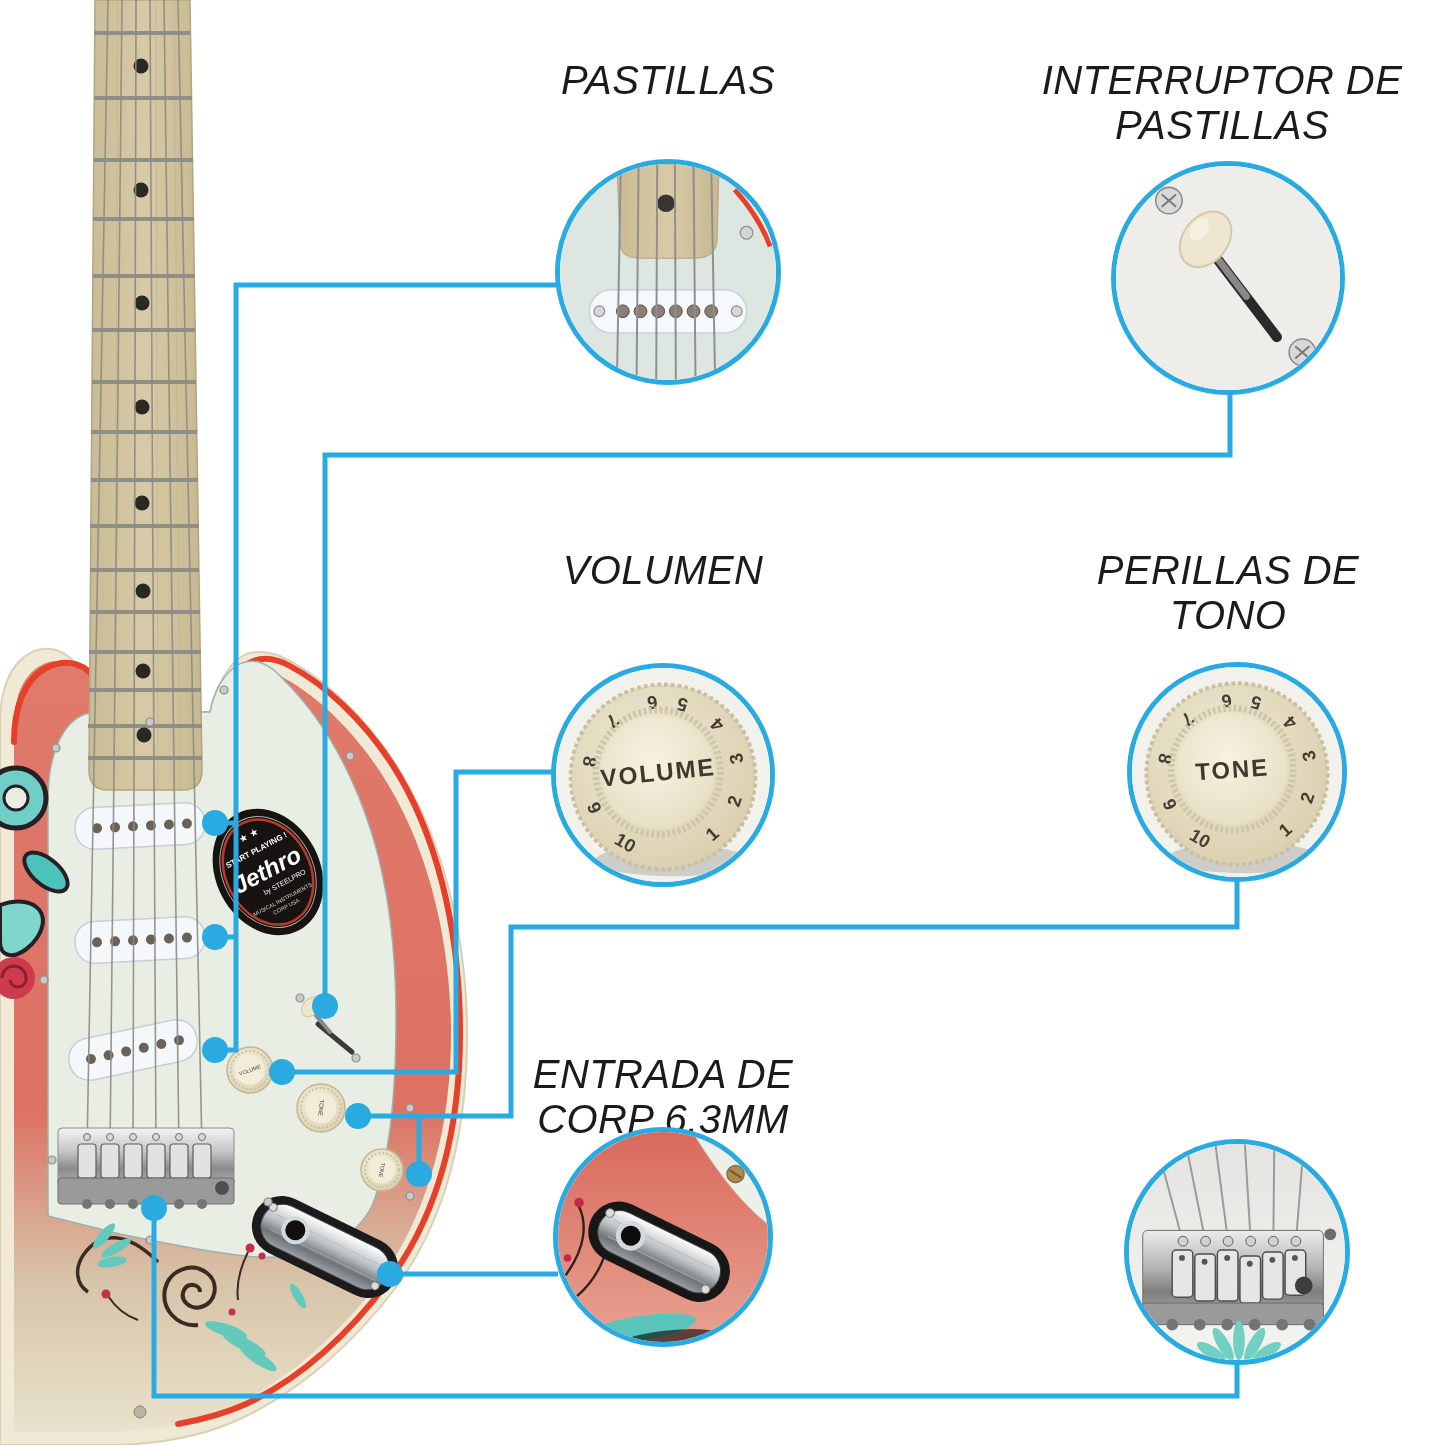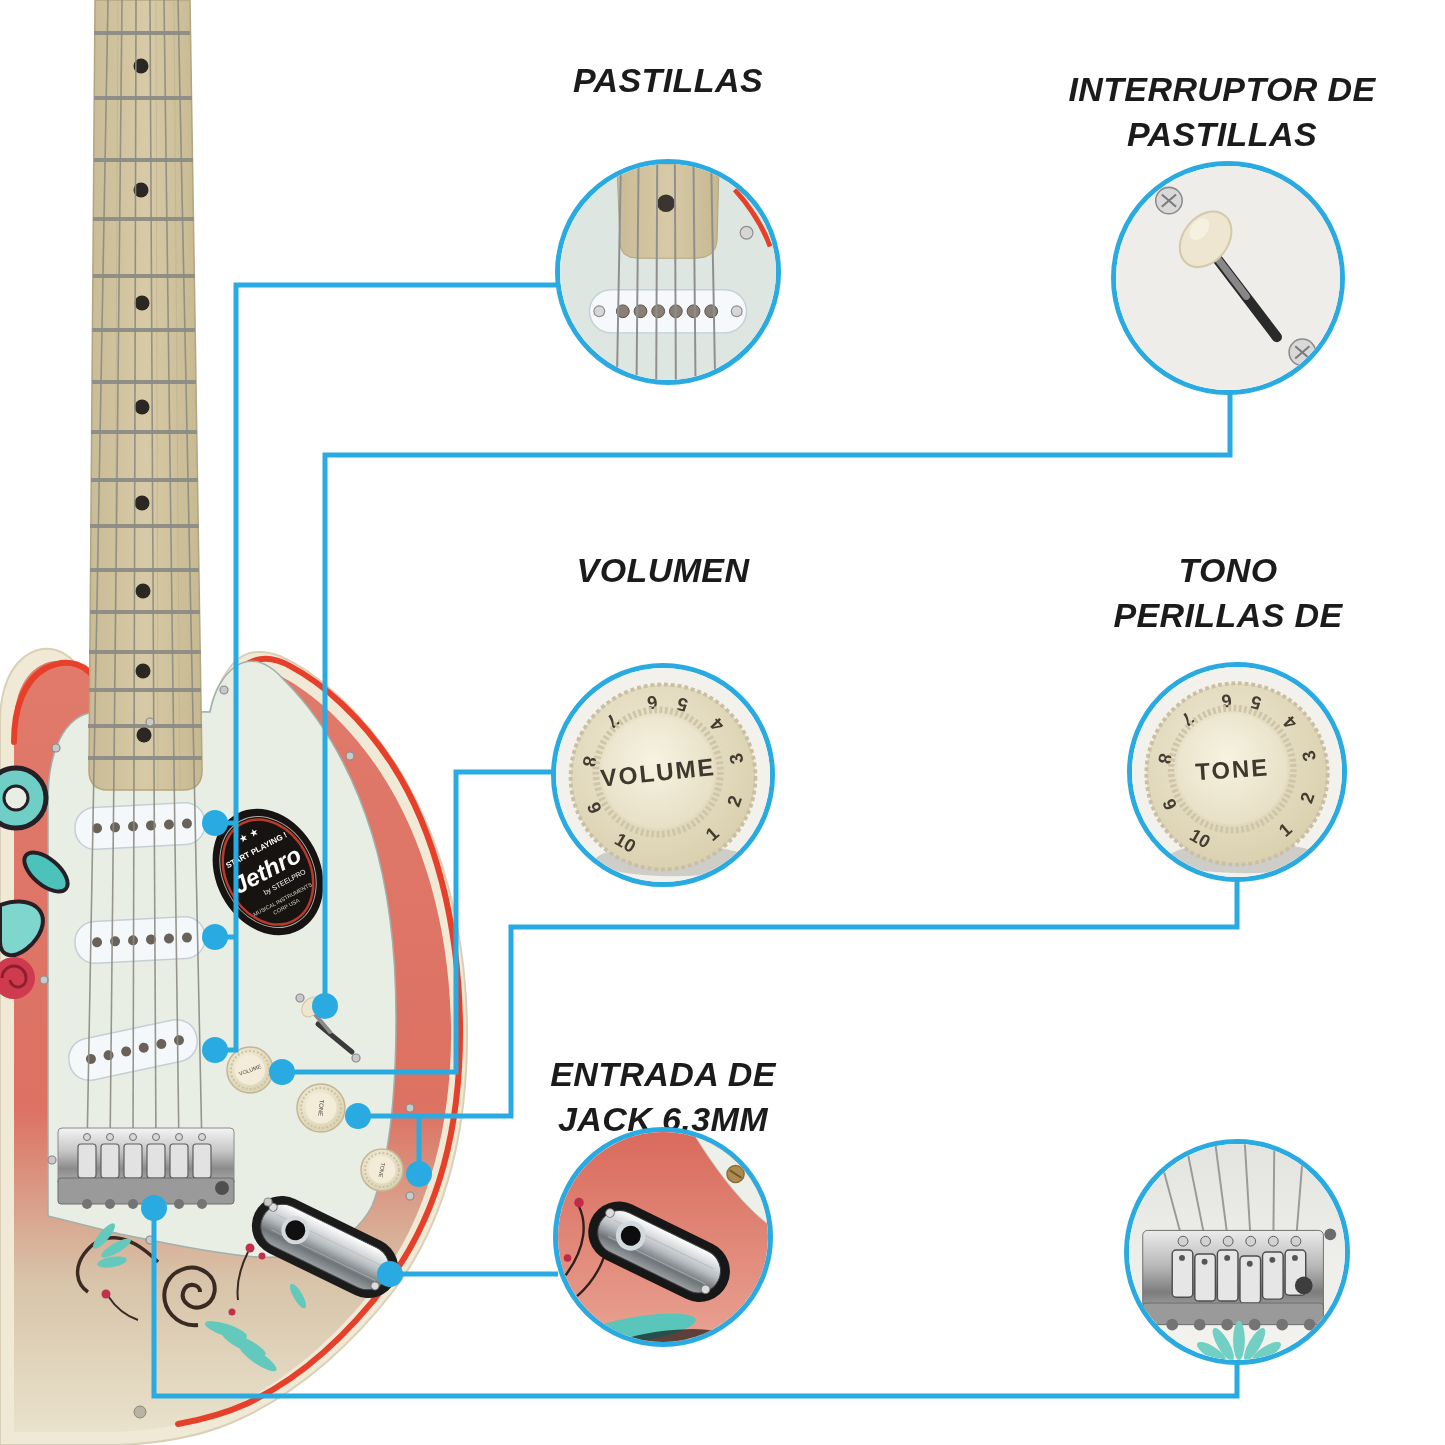--- a/index.html
+++ b/index.html
@@ -1,20 +1,20 @@
 <!DOCTYPE html>
 <html><head>
 <meta charset="utf-8">
 <style>
   html,body{margin:0;padding:0;background:#ffffff;}
   .stage{position:relative;width:1445px;height:1445px;background:#ffffff;overflow:hidden;
          font-family:"Liberation Sans",sans-serif;}
   .gsvg{position:absolute;left:0;top:0;}
   .label{position:absolute;transform:translateX(-50%);text-align:center;
-         font-style:italic;font-weight:bold;font-size:34px;line-height:45px;
+         font-style:italic;font-weight:normal;font-size:40px;line-height:45px;
          color:#1b1b1b;letter-spacing:.4px;white-space:nowrap;}
   .callout{position:absolute;border-radius:50%;border:5px solid #29abe2;
            overflow:hidden;background:#fff;box-sizing:border-box;}
   .callout svg{display:block;width:100%;height:100%;}
   text{font-family:"Liberation Sans",sans-serif;}
   .digits text{font-size:19px;fill:#433c2f;font-weight:bold;}
   .knoblabel{font-size:25px;letter-spacing:2px;fill:#3e382d;font-weight:bold;}
 </style>
 </head>
 <body>
@@ -308,34 +308,34 @@
         <circle cx="419" cy="1174" r="13"></circle>
       <circle cx="390" cy="1274" r="13"></circle>
         <circle cx="154" cy="1208" r="13"></circle>
     </g>
   </svg>
 
   <div class="label" style="left:668px;top:58px;">
     <div>PASTILLAS</div>
     <div></div>
   </div>
-  <div class="label" style="left:1222px;top:58px;margin-top:9px;">
+  <div class="label" style="left:1222px;top:58px;">
     <div>INTERRUPTOR DE</div>
     <div>PASTILLAS</div>
   </div>
   <div class="label" style="left:663px;top:548px;">
     <div>VOLUMEN</div>
   </div>
   <div class="label" style="left:1228px;top:548px;">
+    <div>PERILLAS DE</div>
     <div>TONO</div>
-    <div>PERILLAS DE</div>
   </div>
   <div class="label" style="left:663px;top:1052px;">
     <div>ENTRADA DE</div>
-    <div>JACK 6.3MM</div>
+    <div>CORP 6.3MM</div>
   </div>
   <div class="label" style="left:1228px;top:1052px;">
   </div>
 
   <div class="callout" style="left:555px;top:159px;width:226px;height:226px;">
     <svg viewBox="0 0 220 220" preserveAspectRatio="xMidYMid slice">
       <rect width="220" height="220" fill="#dde6e0"></rect>
       <path d="M 186,16 C 202,36 212,56 219,80" stroke="#f0e9d5" stroke-width="12" fill="none"></path>
       <path d="M 178,26 C 194,44 206,62 214,84" stroke="#e6402b" stroke-width="5" fill="none"></path>
       <path d="M 58,0 L 162,0 L 160,78 Q 159,96 138,96 L 80,96 Q 60,96 61,78 Z" fill="url(#woodG2)" stroke="#b3a580"></path>

